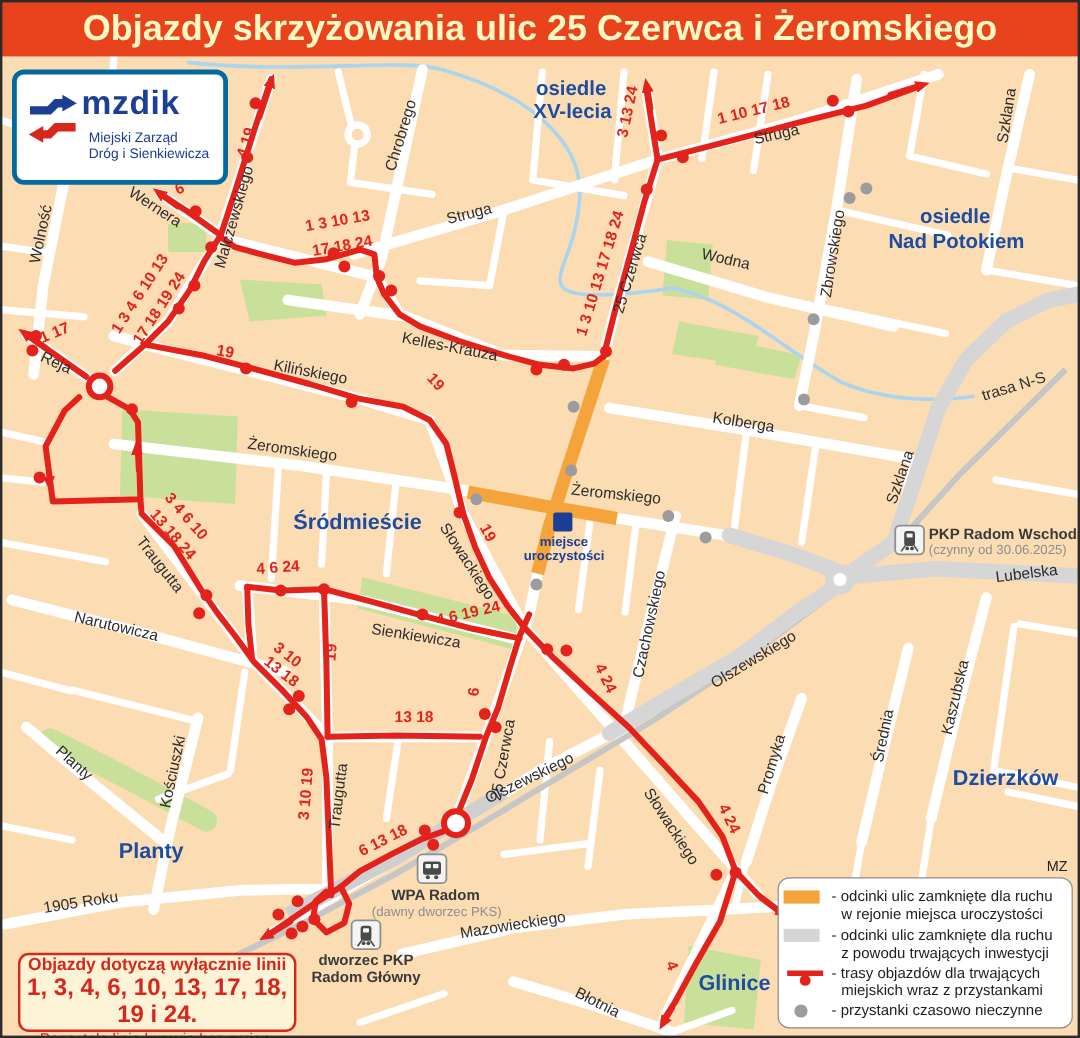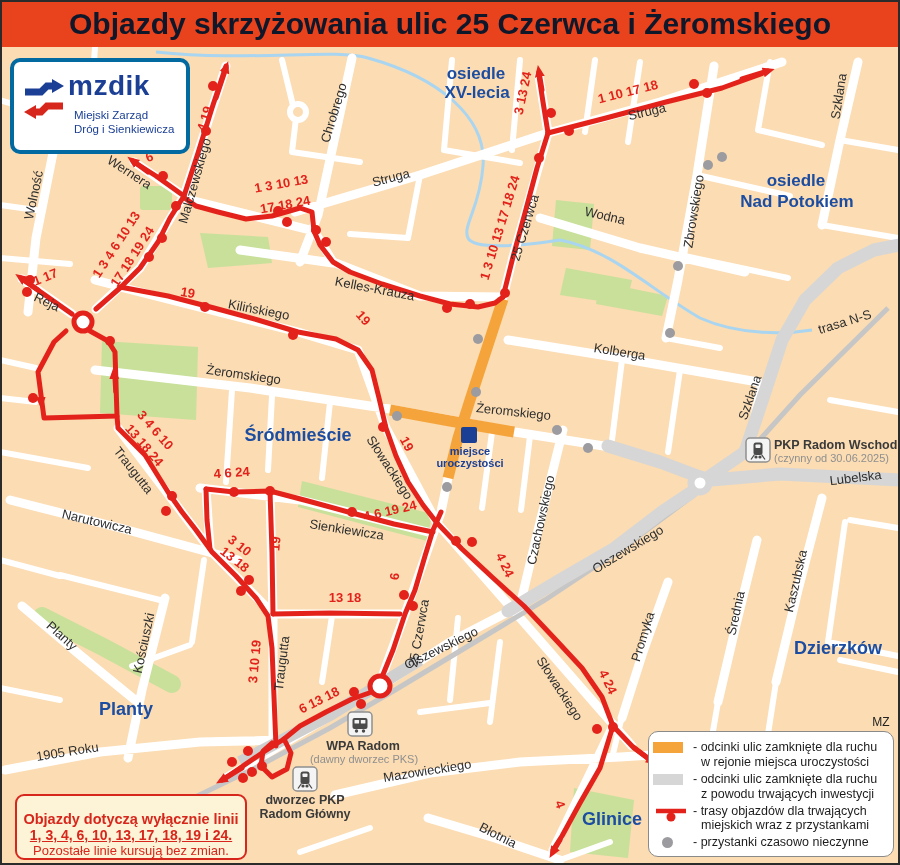--- a/index.html
+++ b/index.html
@@ -1,39 +1,39 @@
 <!DOCTYPE html>
 <html><head>
 <meta charset="utf-8">
 <style>
   html,body{margin:0;padding:0;}
   body{font-family:"Liberation Sans", sans-serif;}
   .page{position:relative;width:900px;height:865px;background:#FBDCB3;overflow:hidden;}
   .frame{position:absolute;inset:0;border:2px solid #2b2b2b;pointer-events:none;z-index:60;}
   .header{position:absolute;left:0;top:0;width:900px;height:47px;background:#E8431C;display:flex;align-items:center;justify-content:center;z-index:20;}
-  .header span{color:#0f172a;font-weight:bold;font-size:30px;letter-spacing:0px;white-space:nowrap;}
+  .header span{color:#fef9c3;font-weight:bold;font-size:30px;letter-spacing:0px;white-space:nowrap;}
   svg.map{position:absolute;left:0;top:0;z-index:5;}
   
   .st{font-family:"Liberation Sans",sans-serif;font-size:13px;fill:#2E2E2E;text-anchor:middle;}
   .rt{font-family:"Liberation Sans",sans-serif;font-size:13px;font-weight:bold;fill:#E3231B;text-anchor:middle;}
   .dt{font-family:"Liberation Sans",sans-serif;font-size:17px;font-weight:bold;fill:#1C4DA1;text-anchor:middle;}
   .mini{font-family:"Liberation Sans",sans-serif;font-size:11px;font-weight:bold;fill:#1B3F94;text-anchor:middle;}
   .poib{font-family:"Liberation Sans",sans-serif;font-size:12.5px;font-weight:bold;fill:#3A3A3A;text-anchor:middle;}
   .poig{font-family:"Liberation Sans",sans-serif;font-size:11px;fill:#8F8F8F;text-anchor:middle;}
   .poibl{text-anchor:start;}
   .mz{font-family:"Liberation Sans",sans-serif;font-size:12px;fill:#222;text-anchor:middle;}
   
   .logo{position:absolute;left:10px;top:58px;width:172px;height:88px;background:#fff;border:4px solid #0369a1;border-radius:10px;z-index:25;}
   .logo-sym{position:absolute;left:8px;top:16px;}
   .logo-name{position:absolute;left:54px;top:8px;font-size:28px;font-weight:bold;color:#1B3F94;letter-spacing:0.5px;}
   .logo-org{position:absolute;left:60px;top:47px;font-size:11.5px;line-height:1.2;color:#1B3F94;}
   .note{position:absolute;left:15px;top:794px;width:228px;height:62px;background:#FDF3D7;border:2.5px solid #D7261B;border-radius:9px;z-index:25;
-        display:flex;flex-direction:column;align-items:center;justify-content:flex-end;color:#D7261B;text-align:center;}
+        display:flex;flex-direction:column;align-items:center;justify-content:space-between;color:#D7261B;text-align:center;}
   .note .n1{font-weight:bold;font-size:14.5px;}
-  .note .n2{font-weight:bold;font-size:14px;text-decoration:underline;}
+  .note .n2{font-weight:bold;font-size:20px;}
   .note .n3{font-size:13px;}
   .legend{position:absolute;left:648px;top:731px;width:246px;height:126px;background:#fff;border:1.5px solid #8a8a8a;border-radius:10px;z-index:25;
           box-sizing:border-box;padding:8px 8px 6px 4px;display:flex;flex-direction:column;justify-content:space-between;}
   .lg-row{display:flex;align-items:flex-start;}
   .lg-sw{width:40px;flex:0 0 40px;display:flex;justify-content:flex-start;padding-top:2px;}
   .sw-bar{width:30px;height:11px;}
   .sw-orange{background:#F5A43C;}
   .sw-gray{background:#D6D6D6;}
   .sw-dot{width:11px;height:11px;border-radius:50%;background:#9C9CA0;margin-left:9px;}
   .lg-tx{font-size:12.5px;color:#1d1d1d;line-height:1.18;}

